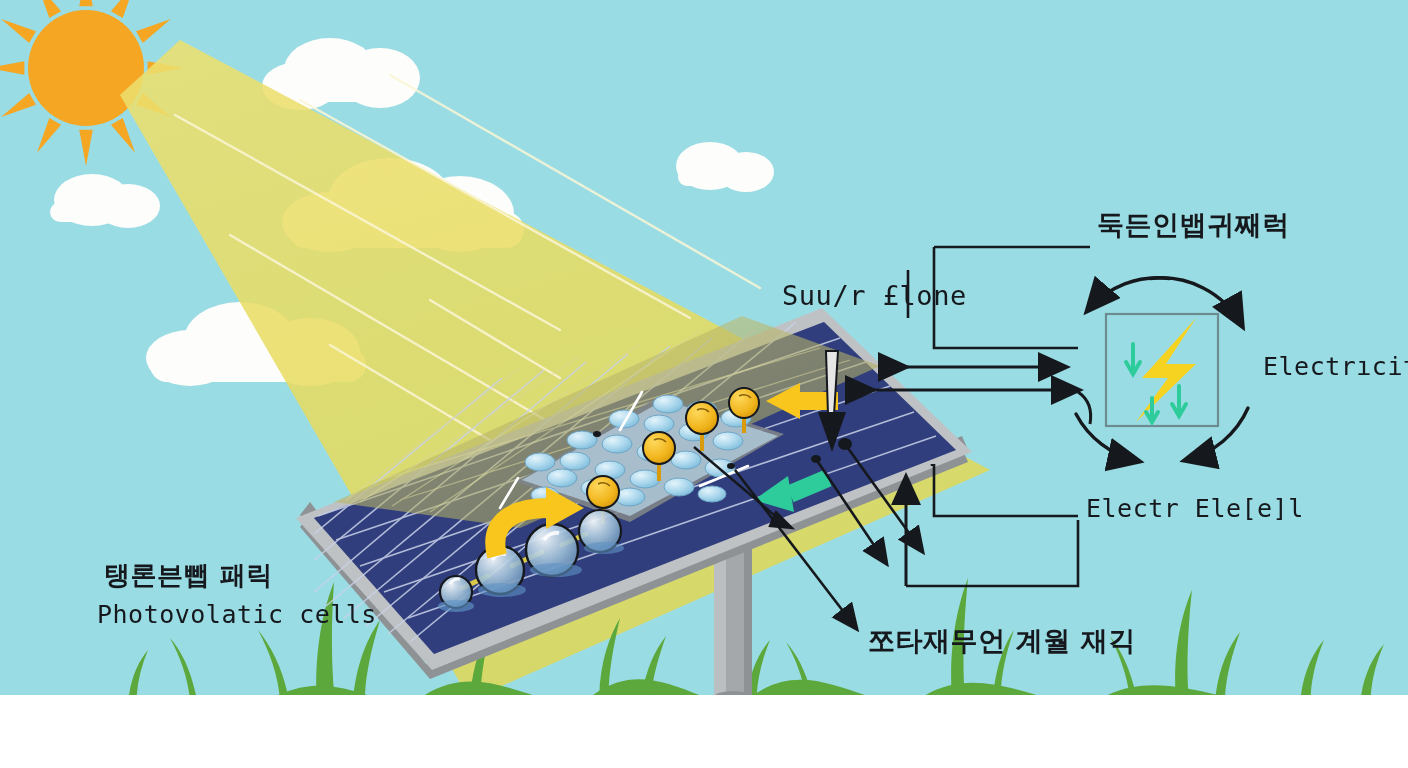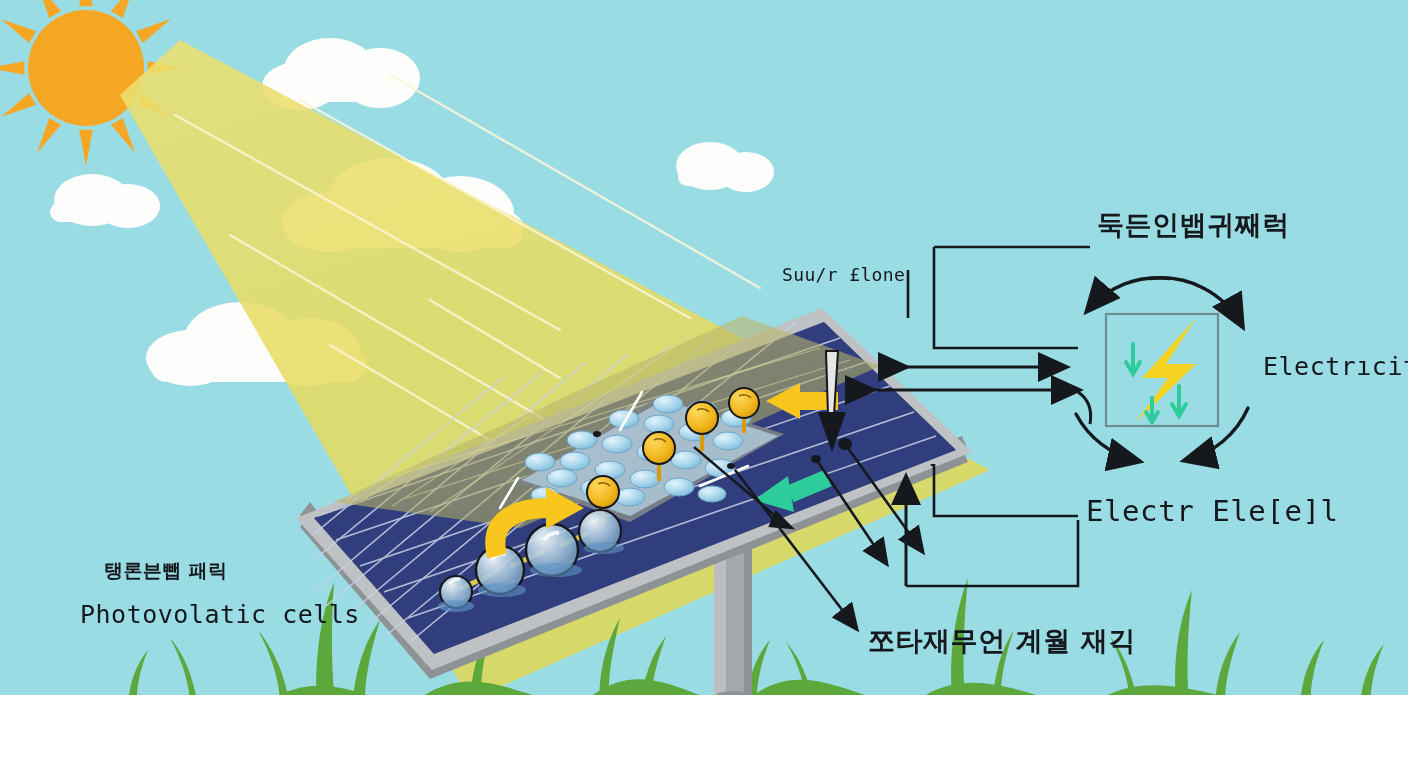--- a/index.html
+++ b/index.html
@@ -20,26 +20,26 @@
   }
   .lbl-ko{
     font-family:"DejaVu Sans","Liberation Sans",sans-serif;
     font-weight:700;
   }
   .lbl-en{
     font-family:"DejaVu Sans Mono","Liberation Mono",monospace;
     font-weight:400;
   }
   #t-inverter{left:1097px;top:207px;font-size:27px;}
-  #t-sunlight{left:782px;top:264px;font-size:18px;}
+  #t-sunlight{left:782px;top:280px;font-size:27px;}
   #t-gridlight{left:1256px;top:303px;font-size:25px;}
   #t-electricity{left:1263px;top:352px;font-size:25px;}
-  #t-electrcell{left:1086px;top:494px;font-size:29px;}
-  #t-pv-ko{left:104px;top:558px;font-size:19px;}
-  #t-pv-en{left:80px;top:600px;font-size:25px;}
+  #t-electrcell{left:1086px;top:494px;font-size:25px;}
+  #t-pv-ko{left:104px;top:558px;font-size:26px;}
+  #t-pv-en{left:97px;top:600px;font-size:25px;}
   #t-mod-ko{left:840px;top:623px;font-size:27px;margin-left:28px;}
 </style>
 </head>
 <body>
 
 <div id="stage">
 
   <svg class="layer" viewBox="0 0 1408 768">
     <defs>
       <linearGradient id="beamGrad" x1="0" y1="0" x2="0.4" y2="1">

